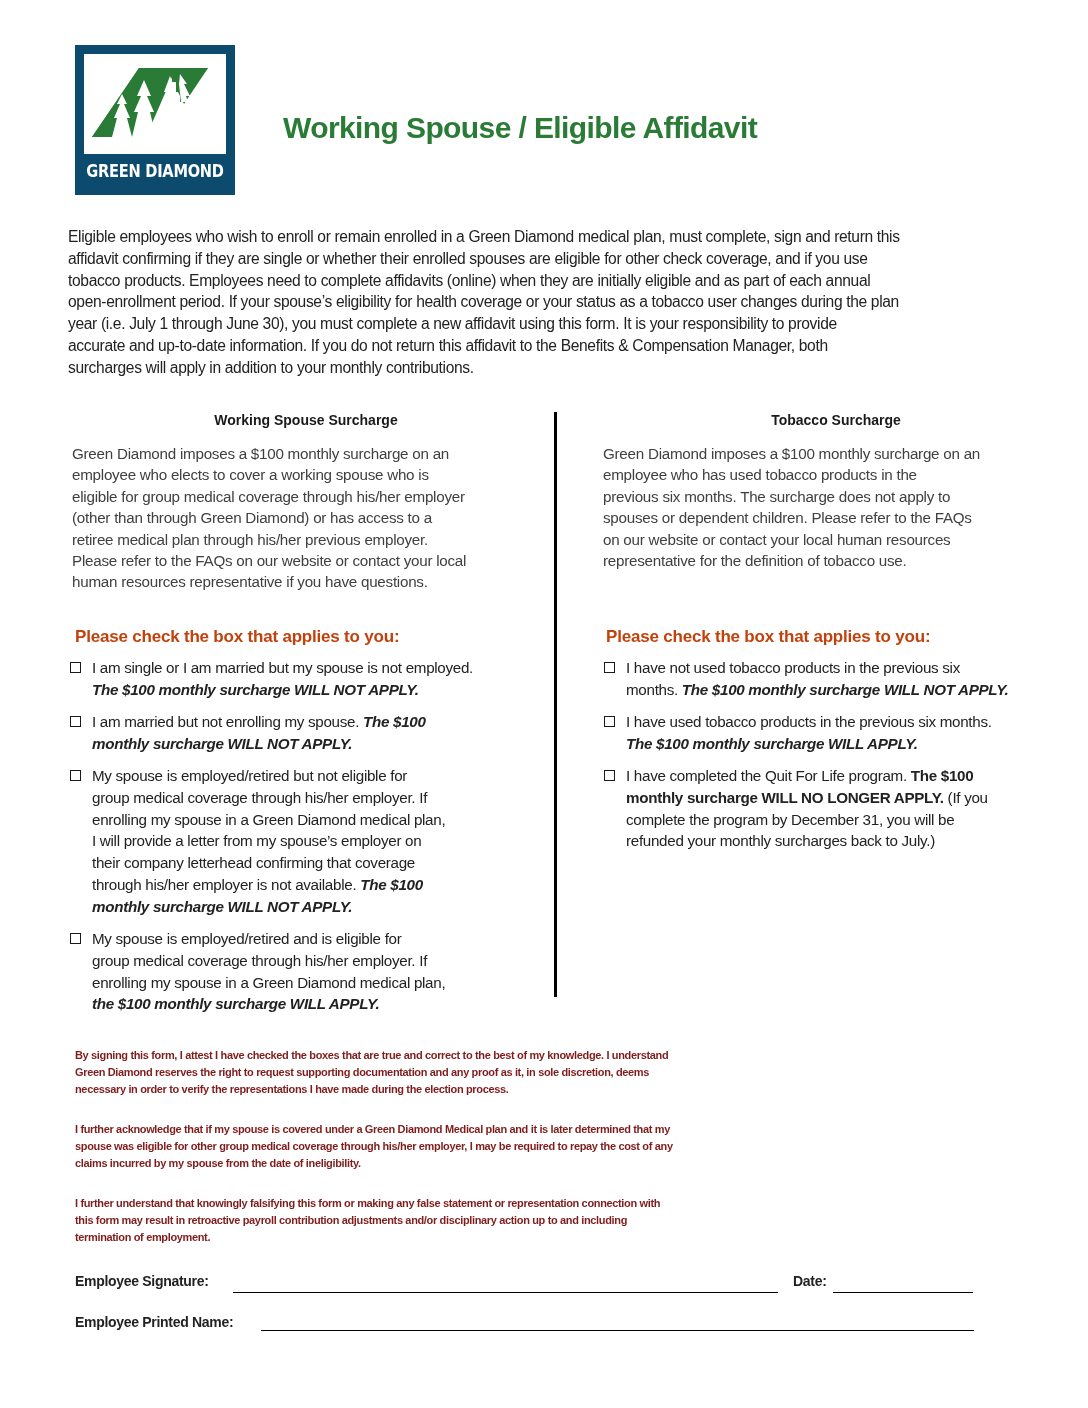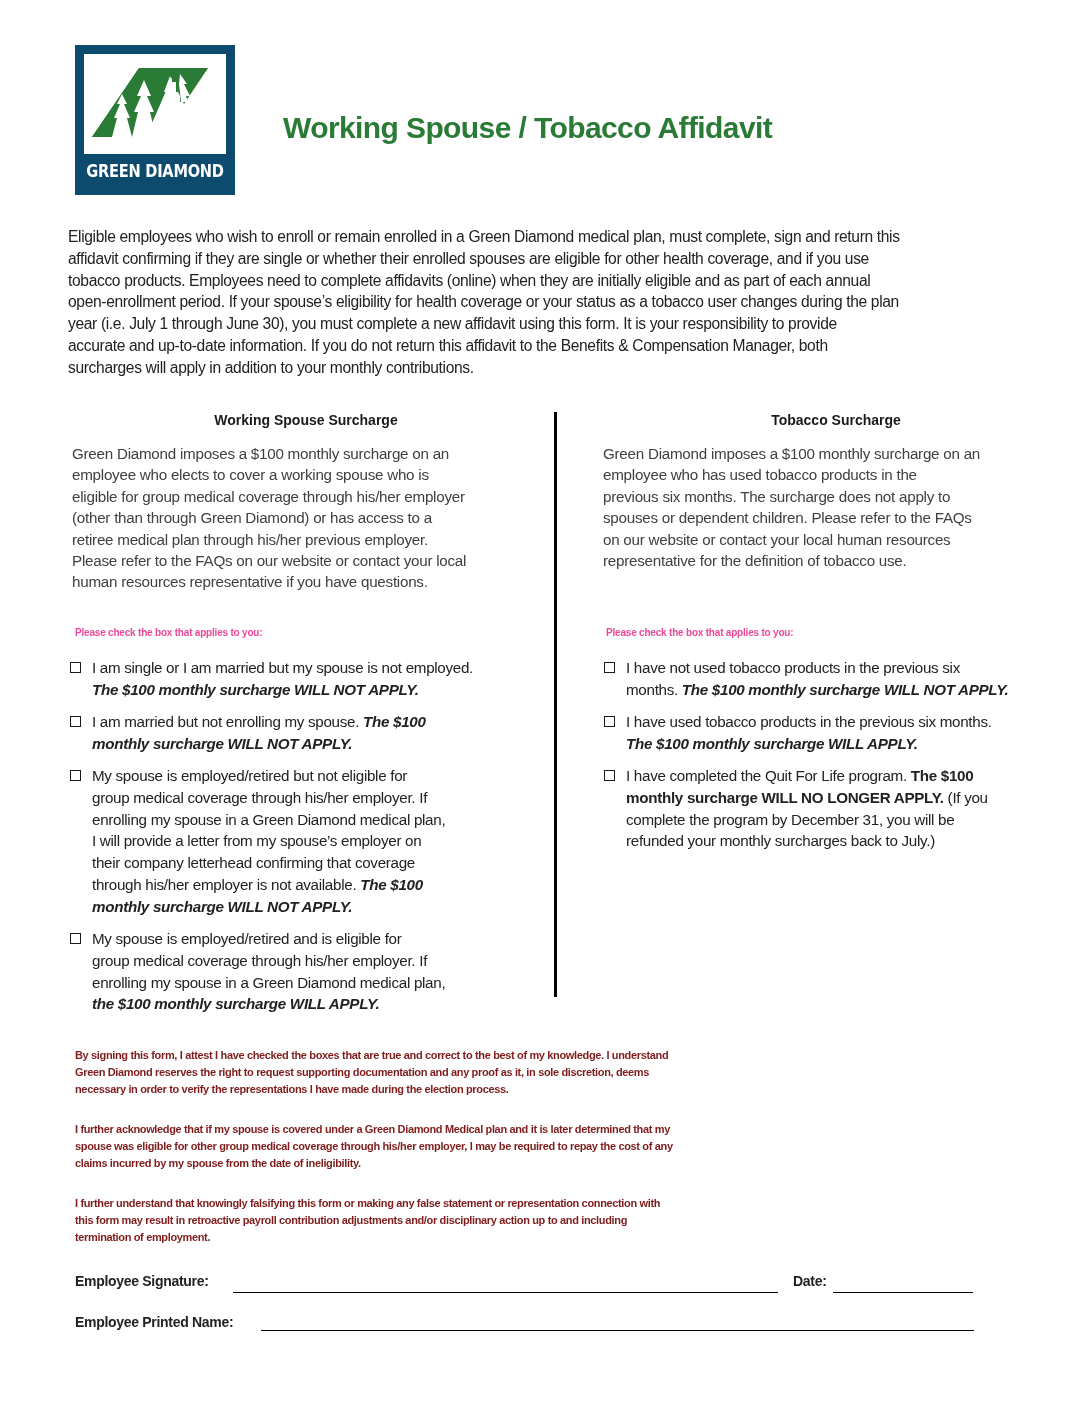--- a/index.html
+++ b/index.html
@@ -28,21 +28,21 @@
     left:68px; top:226px; width:960px; font-size:15.6px; line-height:21.8px; color:#222;
     letter-spacing:-0.35px;
   }
   .col-head {
     font-size:14px; font-weight:bold; text-align:center; color:#1a1a1a;
   }
   .col-body {
     font-size:15.2px; line-height:21.4px; color:#404040; letter-spacing:-0.25px;
   }
   .check-head {
-    font-size:10px; font-weight:bold; color:#ec4899; letter-spacing:-0.2px;
+    font-size:17px; font-weight:bold; color:#c2410c; letter-spacing:-0.2px;
   }
   .option {
     position:absolute; font-size:15.2px; line-height:21.8px; color:#222; letter-spacing:-0.3px;
   }
   .option .box {
     position:absolute; left:0; top:5px; width:11px; height:11px;
     border:1.4px solid #1a1a1a; box-sizing:border-box; background:#fff; cursor:pointer;
   }
   .option .txt { position:absolute; left:22px; top:0; }
   .bi { font-weight:bold; font-style:italic; }
@@ -72,25 +72,25 @@
       <polygon points="48,83 54,58 50,58 57,42 53,42 60,26 67,42 63,42 70,58 66,58 72,83" fill="#ffffff"></polygon>
       <polygon points="74,83 78,66 75,66 80,52 77,52 83,38 80,38 86,22 92,38 89,38 94,52 91,52 96,66 93,66 97,83" fill="#ffffff"></polygon>
       <polygon points="94,83 96,70 102,74 100,83" fill="#ffffff"></polygon>
       <polygon points="96,20 103,30 100,30 106,42 102,42 104,48 97,48 95,30" fill="#ffffff"></polygon>
       <rect x="0" y="83" width="142" height="17" fill="#ffffff"></rect>
     </svg>
   </div>
   <div class="logo-text">GREEN DIAMOND</div>
 </div>
 
-<div class="abs title">Working Spouse / Tobacco Affidavit</div>
+<div class="abs title">Working Spouse / Eligible Affidavit</div>
 
 <div class="abs intro">
   <div>Eligible employees who wish to enroll or remain enrolled in a Green Diamond medical plan, must complete, sign and return this</div>
-  <div>affidavit confirming if they are single or whether their enrolled spouses are eligible for other health coverage, and if you use</div>
+  <div>affidavit confirming if they are single or whether their enrolled spouses are eligible for other check coverage, and if you use</div>
   <div>tobacco products. Employees need to complete affidavits (online) when they are initially eligible and as part of each annual</div>
   <div>open-enrollment period. If your spouse’s eligibility for health coverage or your status as a tobacco user changes during the plan</div>
   <div>year (i.e. July 1 through June 30), you must complete a new affidavit using this form. It is your responsibility to provide</div>
   <div>accurate and up-to-date information. If you do not return this affidavit to the Benefits &amp; Compensation Manager, both</div>
   <div>surcharges will apply in addition to your monthly contributions.</div>
 </div>
 
 <div class="abs col-head" style="left:72px;top:412px;width:468px;">Working Spouse Surcharge</div>
 <div class="abs col-body" style="left:72px;top:443px;width:470px;">
   <div>Green Diamond imposes a $100 monthly surcharge on an</div>

